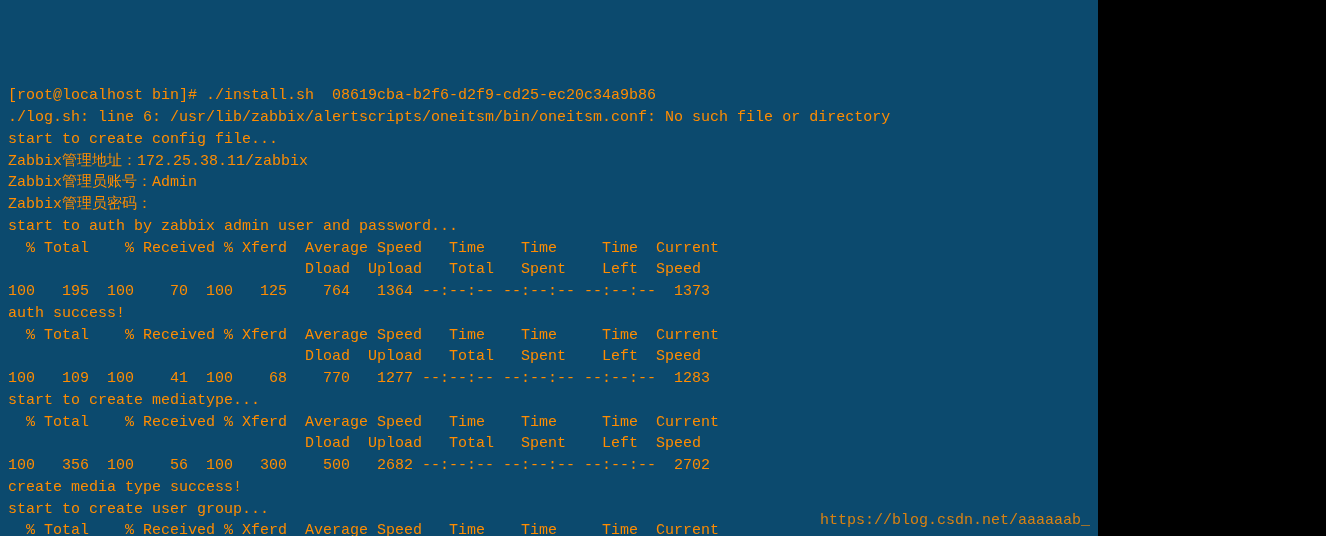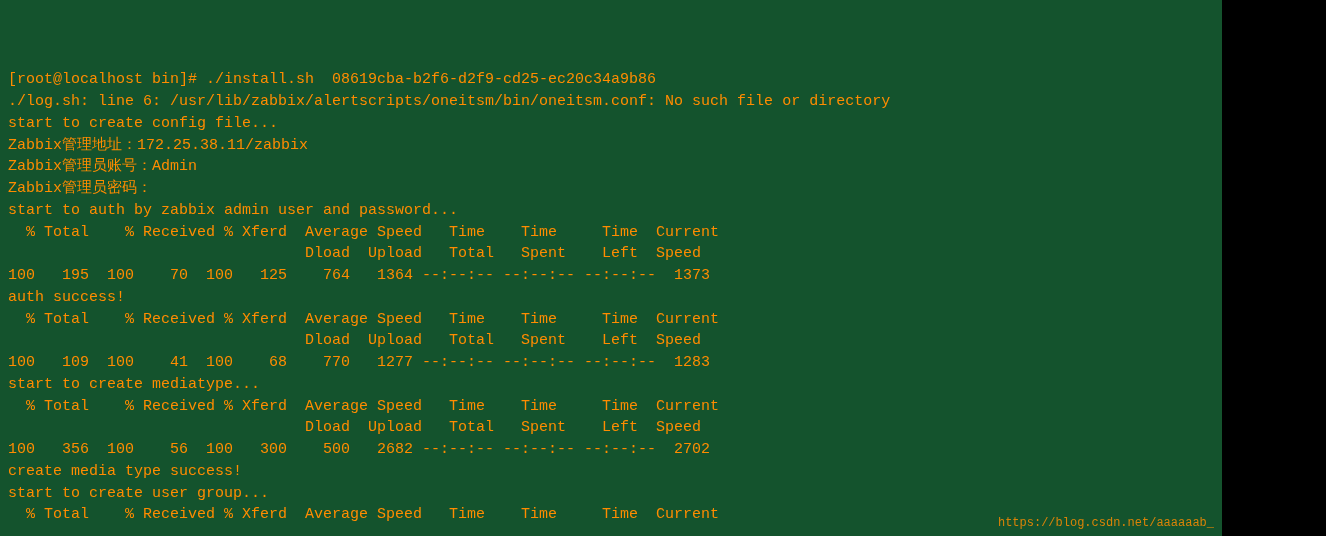--- a/index.html
+++ b/index.html
@@ -12,41 +12,41 @@
       background-color: #000000;
       width: 1326px;
       height: 536px;
       overflow: hidden;
       font-family: 'Courier New', Courier, monospace;
       font-size: 15px;
       line-height: 1.45;
     }
 
     #terminal {
-      background-color: #14532d;
+      background-color: #0c4a6e;
       color: #ff8c00;
-      width: 1222px;
+      width: 1098px;
       height: 536px;
-      padding: 4px 8px;
+      padding: 20px 8px;
       overflow: hidden;
       position: relative;
       white-space: pre;
     }
 
     .line {
       display: block;
       white-space: pre;
     }
 
     .watermark {
       position: absolute;
       bottom: 4px;
       right: 8px;
       color: #ff8c00;
-      font-size: 12px;
+      font-size: 15px;
       opacity: 0.85;
     }
   </style>
 </head>
 <body>
 
 <div id="terminal">
   
   <span class="line">[root@localhost bin]# ./install.sh  08619cba-b2f6-d2f9-cd25-ec20c34a9b86</span><span class="line">./log.sh: line 6: /usr/lib/zabbix/alertscripts/oneitsm/bin/oneitsm.conf: No such file or directory</span><span class="line">start to create config file...</span><span class="line">Zabbix管理地址：172.25.38.11/zabbix</span><span class="line">Zabbix管理员账号：Admin</span><span class="line">Zabbix管理员密码：</span><span class="line">start to auth by zabbix admin user and password...</span><span class="line">  % Total    % Received % Xferd  Average Speed   Time    Time     Time  Current</span><span class="line">                                 Dload  Upload   Total   Spent    Left  Speed</span><span class="line">100   195  100    70  100   125    764   1364 --:--:-- --:--:-- --:--:--  1373</span><span class="line">auth success!</span><span class="line">  % Total    % Received % Xferd  Average Speed   Time    Time     Time  Current</span><span class="line">                                 Dload  Upload   Total   Spent    Left  Speed</span><span class="line">100   109  100    41  100    68    770   1277 --:--:-- --:--:-- --:--:--  1283</span><span class="line">start to create mediatype...</span><span class="line">  % Total    % Received % Xferd  Average Speed   Time    Time     Time  Current</span><span class="line">                                 Dload  Upload   Total   Spent    Left  Speed</span><span class="line">100   356  100    56  100   300    500   2682 --:--:-- --:--:-- --:--:--  2702</span><span class="line">create media type success!</span><span class="line">start to create user group...</span><span class="line">  % Total    % Received % Xferd  Average Speed   Time    Time     Time  Current</span><span class="watermark">https://blog.csdn.net/aaaaaab_</span>
 </div>

